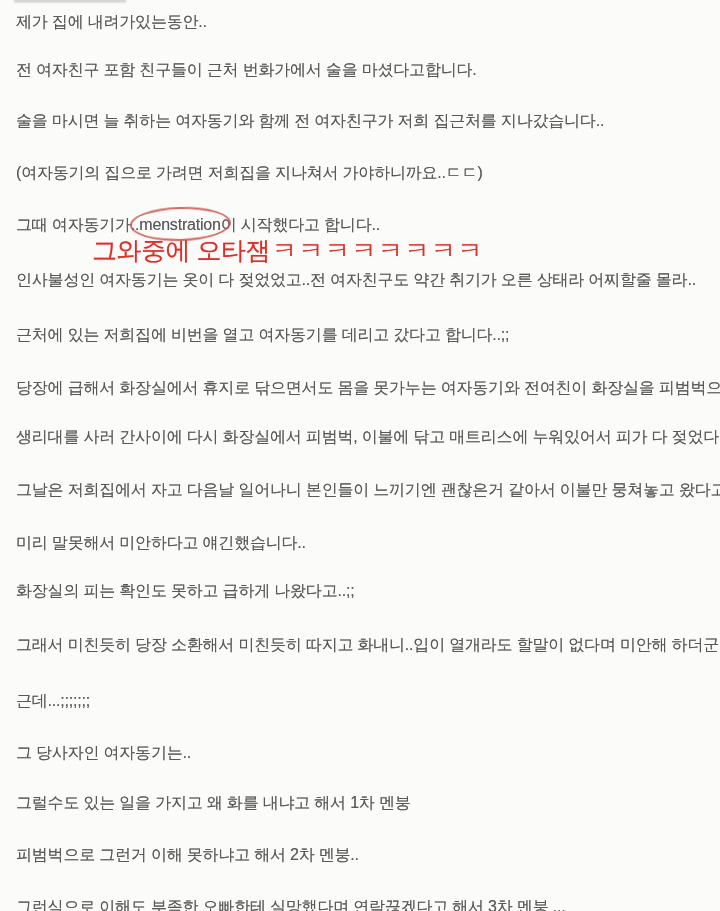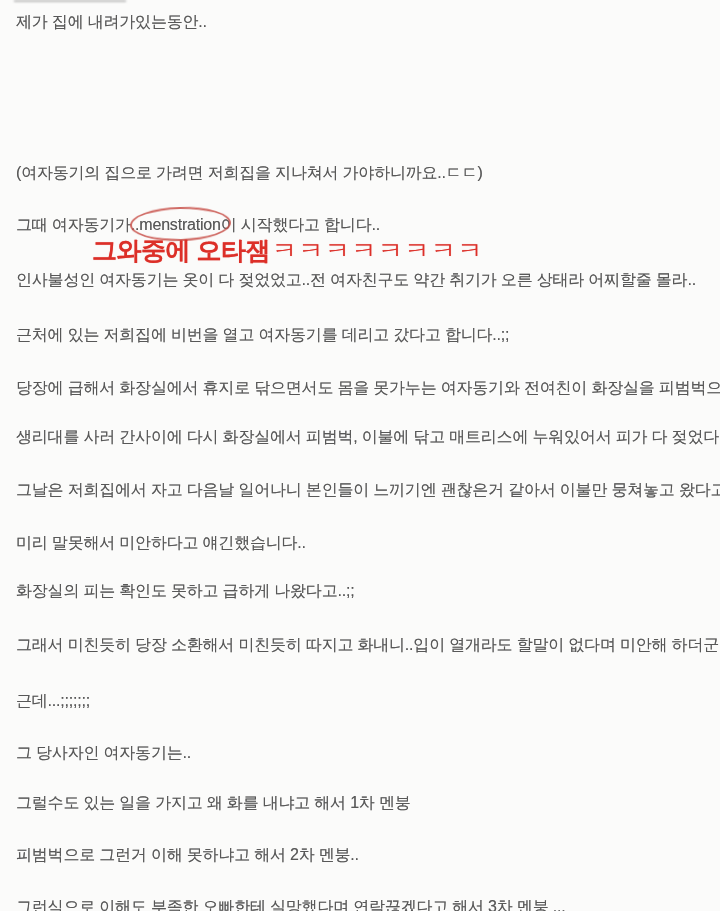--- a/index.html
+++ b/index.html
@@ -59,38 +59,40 @@
   .red-line {
     position: absolute;
     left: 92px;
     white-space: nowrap;
     color: var(--red);
     line-height: 28px;
     text-shadow: 0 0 0.7px rgba(220,47,40,0.6);
   }
   .red-bold {
     font-size: 25px;
-    font-weight: 700;
+    font-weight: 400;
     letter-spacing: -0.5px;
   }
   .red-laugh {
     font-size: 25px;
     font-weight: 500;
     letter-spacing: 1.5px;
     margin-left: 2px;
   }
 </style>
 </head>
 <body>
 
 <div class="page">
 
   <div class="smudge"></div>
 
   <p class="line" style="top:12px">제가 집에 내려가있는동안..</p>
+  <p class="line" style="top:60px">전 여자친구 포함 친구들이 근처 번화가에서 술을 마셨다고합니다.</p>
+  <p class="line" style="top:111px">술을 마시면 늘 취하는 여자동기와 함께 전 여자친구가 저희 집근처를 지나갔습니다..</p>
   <p class="line" style="top:215px"><span>그때 여자동기가..</span><span class="circled-wrap"><span>menstration</span><span class="ellipse"></span></span><span>이 시작했다고 합니다..</span></p>
 
   <p class="line" style="top:163px">(여자동기의 집으로 가려면 저희집을 지나쳐서 가야하니까요..ㄷㄷ)</p>
 
   <p class="red-line" style="top:236px"><span class="red-bold">그와중에 오타잼</span><span class="red-laugh">ㅋㅋㅋㅋㅋㅋㅋㅋ</span></p>
 
   <p class="line" style="top:270px">인사불성인 여자동기는 옷이 다 젖었었고..전 여자친구도 약간 취기가 오른 상태라 어찌할줄 몰라..</p>
   <p class="line" style="top:325px">근처에 있는 저희집에 비번을 열고 여자동기를 데리고 갔다고 합니다..;;</p>
   <p class="line" style="top:378px">당장에 급해서 화장실에서 휴지로 닦으면서도 몸을 못가누는 여자동기와 전여친이 화장실을 피범벅으로 만들고..</p>
   <p class="line" style="top:427px">생리대를 사러 간사이에 다시 화장실에서 피범벅, 이불에 닦고 매트리스에 누워있어서 피가 다 젖었다고..;;</p>

